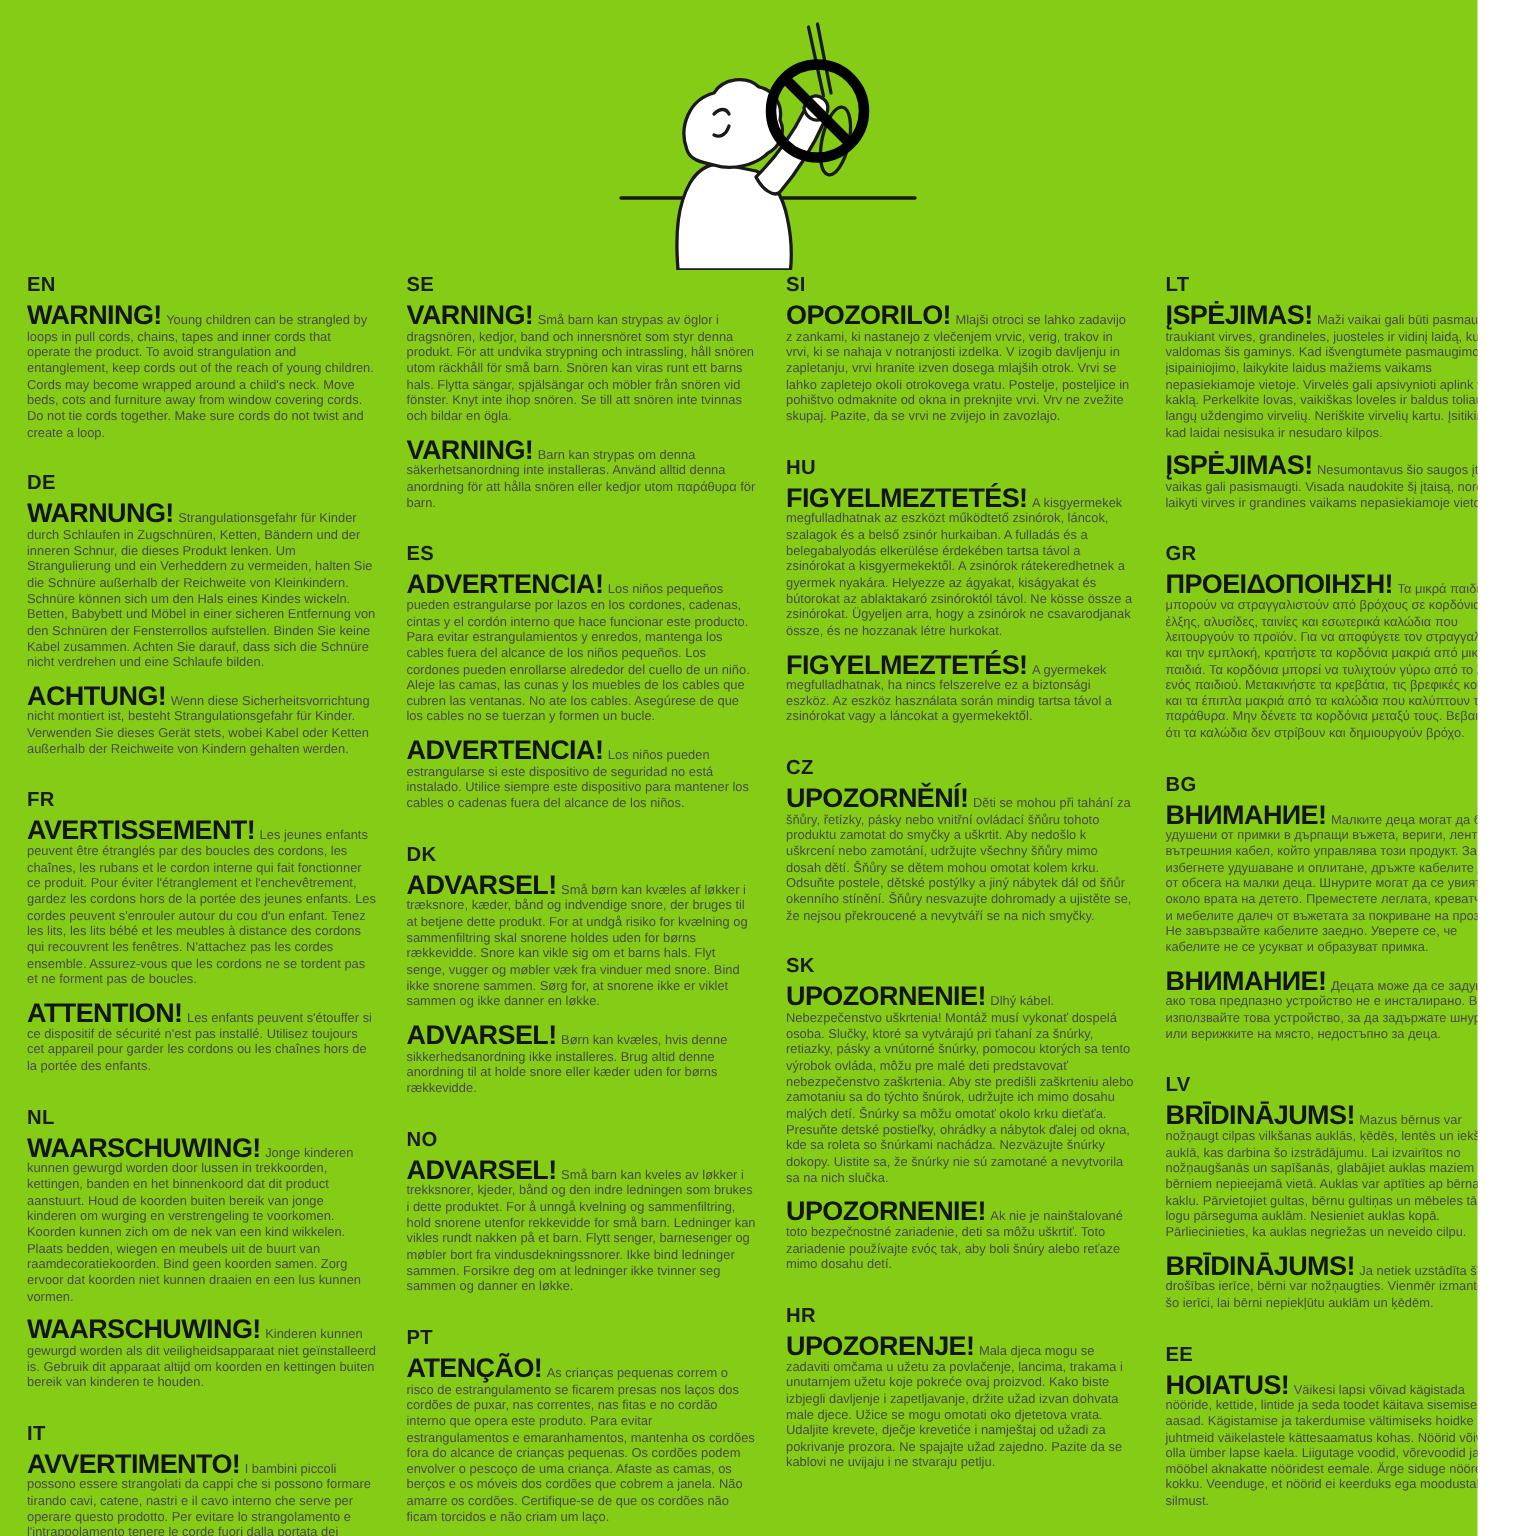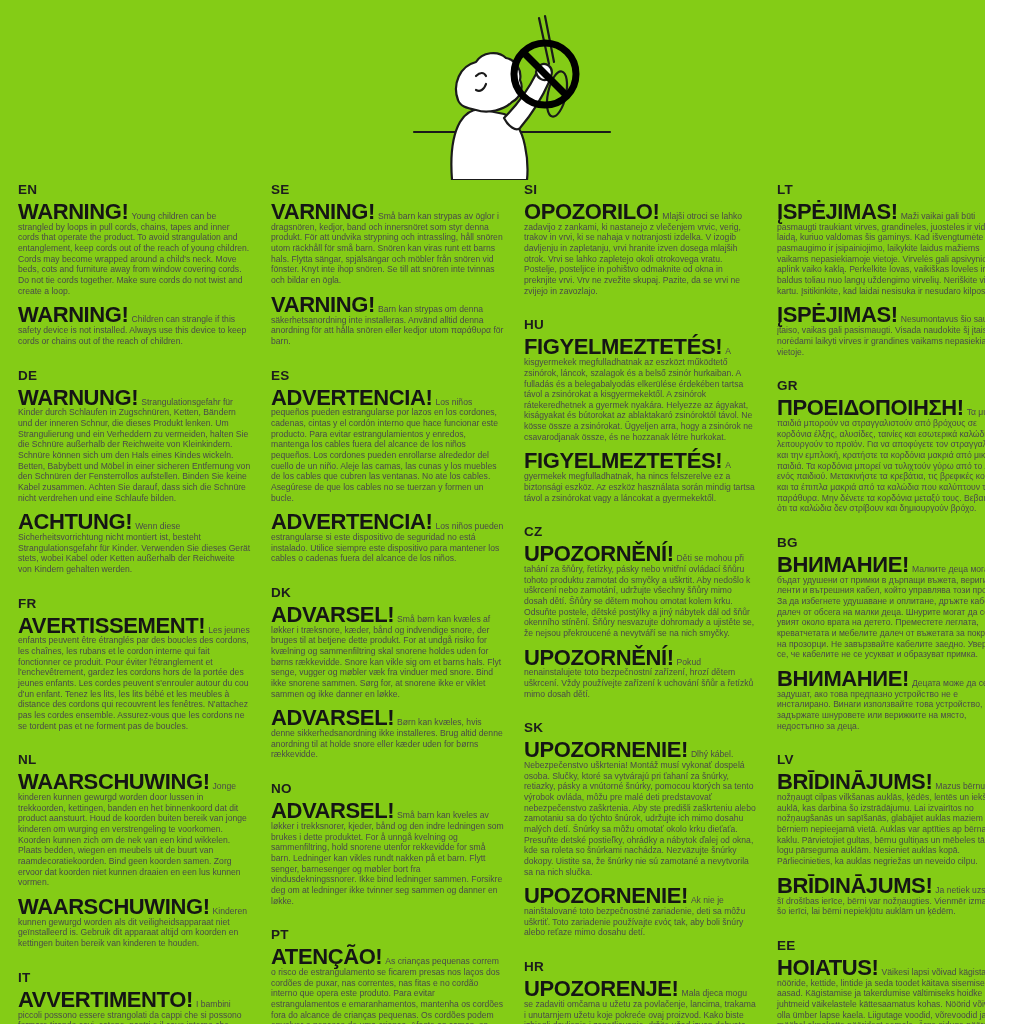--- a/index.html
+++ b/index.html
@@ -3,21 +3,21 @@
 <meta charset="utf-8">
 <style>
   html,body{margin:0;padding:0;background:#ffffff;}
   body{width:1024px;height:1024px;font-family:"Liberation Sans",sans-serif;-webkit-font-smoothing:antialiased;}
   .page{position:relative;width:985px;height:1024px;background:#84cc16;overflow:hidden;}
   .illustration{position:absolute;top:14px;left:392px;width:240px;height:166px;}
   .columns{position:absolute;top:182px;left:18px;width:992px;display:grid;grid-template-columns:repeat(4,1fr);column-gap:20px;}
   .lang-section{margin-bottom:21px;}
   .lang-code{font-size:13.5px;font-weight:700;color:#1d1d1d;margin:0 0 5px 0;letter-spacing:.2px;}
   .warning-para{margin:0 0 9px 0;font-size:8.6px;line-height:1.24;color:#4a4a4a;}
-  .headword{font-size:22px;font-weight:700;color:#151515;letter-spacing:-0.4px;line-height:.9;margin-right:3px;white-space:nowrap;}
+  .headword{font-size:18px;font-weight:700;color:#151515;letter-spacing:-0.4px;line-height:.9;margin-right:3px;white-space:nowrap;}
   .body-text{color:#4a4a4a;}
   svg .ln{stroke:#1a1a1a;stroke-width:2.2;fill:none;stroke-linecap:round;stroke-linejoin:round;}
   svg .fillwhite{fill:#ffffff;}
   svg .ban{stroke:#000;stroke-width:7;fill:none;}
 </style>
 </head>
 <body>
 
 <div class="page">
 
@@ -42,30 +42,30 @@
       <circle class="ban" cx="153" cy="60" r="31"></circle>
       <line class="ban" x1="131" y1="38" x2="175" y2="82"></line>
     </svg>
   </div>
 
   <div class="columns">
     <div class="col">
         <section class="lang-section">
           <h2 class="lang-code">EN</h2>
           <p class="warning-para"><span class="headword">WARNING!</span><span class="body-text">Young children can be strangled by loops in pull cords, chains, tapes and inner cords that operate the product. To avoid strangulation and entanglement, keep cords out of the reach of young children. Cords may become wrapped around a child's neck. Move beds, cots and furniture away from window covering cords. Do not tie cords together. Make sure cords do not twist and create a loop.</span></p>
-          <p class="warning-para"><span class="headword">WARNING!</span><span class="body-text">Children can strangle if this safety device is not installed. Always use this device to keep cords or chains out of the reach of children.</span></p>
         </section>
         <section class="lang-section">
           <h2 class="lang-code">DE</h2>
           <p class="warning-para"><span class="headword">WARNUNG!</span><span class="body-text">Strangulationsgefahr für Kinder durch Schlaufen in Zugschnüren, Ketten, Bändern und der inneren Schnur, die dieses Produkt lenken. Um Strangulierung und ein Verheddern zu vermeiden, halten Sie die Schnüre außerhalb der Reichweite von Kleinkindern. Schnüre können sich um den Hals eines Kindes wickeln. Betten, Babybett und Möbel in einer sicheren Entfernung von den Schnüren der Fensterrollos aufstellen. Binden Sie keine Kabel zusammen. Achten Sie darauf, dass sich die Schnüre nicht verdrehen und eine Schlaufe bilden.</span></p>
           <p class="warning-para"><span class="headword">ACHTUNG!</span><span class="body-text">Wenn diese Sicherheitsvorrichtung nicht montiert ist, besteht Strangulationsgefahr für Kinder. Verwenden Sie dieses Gerät stets, wobei Kabel oder Ketten außerhalb der Reichweite von Kindern gehalten werden.</span></p>
         </section>
         <section class="lang-section">
           <h2 class="lang-code">FR</h2>
           <p class="warning-para"><span class="headword">AVERTISSEMENT!</span><span class="body-text">Les jeunes enfants peuvent être étranglés par des boucles des cordons, les chaînes, les rubans et le cordon interne qui fait fonctionner ce produit. Pour éviter l'étranglement et l'enchevêtrement, gardez les cordons hors de la portée des jeunes enfants. Les cordes peuvent s'enrouler autour du cou d'un enfant. Tenez les lits, les lits bébé et les meubles à distance des cordons qui recouvrent les fenêtres. N'attachez pas les cordes ensemble. Assurez-vous que les cordons ne se tordent pas et ne forment pas de boucles.</span></p>
+          <p class="warning-para"><span class="headword">ATTENTION!</span><span class="body-text">Les enfants peuvent s'étouffer si ce dispositif de sécurité n'est pas installé. Utilisez toujours cet appareil pour garder les cordons ou les chaînes hors de la portée des enfants.</span></p>
         </section>
         <section class="lang-section">
           <h2 class="lang-code">NL</h2>
           <p class="warning-para"><span class="headword">WAARSCHUWING!</span><span class="body-text">Jonge kinderen kunnen gewurgd worden door lussen in trekkoorden, kettingen, banden en het binnenkoord dat dit product aanstuurt. Houd de koorden buiten bereik van jonge kinderen om wurging en verstrengeling te voorkomen. Koorden kunnen zich om de nek van een kind wikkelen. Plaats bedden, wiegen en meubels uit de buurt van raamdecoratiekoorden. Bind geen koorden samen. Zorg ervoor dat koorden niet kunnen draaien en een lus kunnen vormen.</span></p>
           <p class="warning-para"><span class="headword">WAARSCHUWING!</span><span class="body-text">Kinderen kunnen gewurgd worden als dit veiligheidsapparaat niet geïnstalleerd is. Gebruik dit apparaat altijd om koorden en kettingen buiten bereik van kinderen te houden.</span></p>
         </section>
         <section class="lang-section">
           <h2 class="lang-code">IT</h2>
           <p class="warning-para"><span class="headword">AVVERTIMENTO!</span><span class="body-text">I bambini piccoli possono essere strangolati da cappi che si possono formare tirando cavi, catene, nastri e il cavo interno che serve per operare questo prodotto. Per evitare lo strangolamento e l'intrappolamento tenere le corde fuori dalla portata dei bambini piccoli. I cavi possono avvolgere il collo di un bambino. Allontanare letti, culle e mobili dalle corde delle tende delle finestre. Non legare insieme i cavi. Assicurarsi che i cavi non si attorciglino formando cappi.</span></p>
         </section>
@@ -101,21 +101,20 @@
           <p class="warning-para"><span class="headword">OPOZORILO!</span><span class="body-text">Mlajši otroci se lahko zadavijo z zankami, ki nastanejo z vlečenjem vrvic, verig, trakov in vrvi, ki se nahaja v notranjosti izdelka. V izogib davljenju in zapletanju, vrvi hranite izven dosega mlajših otrok. Vrvi se lahko zapletejo okoli otrokovega vratu. Postelje, posteljice in pohištvo odmaknite od okna in preknjite vrvi. Vrv ne zvežite skupaj. Pazite, da se vrvi ne zvijejo in zavozlajo.</span></p>
         </section>
         <section class="lang-section">
           <h2 class="lang-code">HU</h2>
           <p class="warning-para"><span class="headword">FIGYELMEZTETÉS!</span><span class="body-text">A kisgyermekek megfulladhatnak az eszközt működtető zsinórok, láncok, szalagok és a belső zsinór hurkaiban. A fulladás és a belegabalyodás elkerülése érdekében tartsa távol a zsinórokat a kisgyermekektől. A zsinórok rátekeredhetnek a gyermek nyakára. Helyezze az ágyakat, kiságyakat és bútorokat az ablaktakaró zsinóroktól távol. Ne kösse össze a zsinórokat. Ügyeljen arra, hogy a zsinórok ne csavarodjanak össze, és ne hozzanak létre hurkokat.</span></p>
           <p class="warning-para"><span class="headword">FIGYELMEZTETÉS!</span><span class="body-text">A gyermekek megfulladhatnak, ha nincs felszerelve ez a biztonsági eszköz. Az eszköz használata során mindig tartsa távol a zsinórokat vagy a láncokat a gyermekektől.</span></p>
         </section>
         <section class="lang-section">
           <h2 class="lang-code">CZ</h2>
           <p class="warning-para"><span class="headword">UPOZORNĚNÍ!</span><span class="body-text">Děti se mohou při tahání za šňůry, řetízky, pásky nebo vnitřní ovládací šňůru tohoto produktu zamotat do smyčky a uškrtit. Aby nedošlo k uškrcení nebo zamotání, udržujte všechny šňůry mimo dosah dětí. Šňůry se dětem mohou omotat kolem krku. Odsuňte postele, dětské postýlky a jiný nábytek dál od šňůr okenního stínění. Šňůry nesvazujte dohromady a ujistěte se, že nejsou překroucené a nevytváří se na nich smyčky.</span></p>
-          <p class="warning-para"><span class="headword">UPOZORNĚNÍ!</span><span class="body-text">Pokud nenainstalujete toto bezpečnostní zařízení, hrozí dětem uškrcení. Vždy používejte zařízení k uchování šňůr a řetízků mimo dosah dětí.</span></p>
         </section>
         <section class="lang-section">
           <h2 class="lang-code">SK</h2>
           <p class="warning-para"><span class="headword">UPOZORNENIE!</span><span class="body-text">Dlhý kábel. Nebezpečenstvo uškrtenia! Montáž musí vykonať dospelá osoba. Slučky, ktoré sa vytvárajú pri ťahaní za šnúrky, retiazky, pásky a vnútorné šnúrky, pomocou ktorých sa tento výrobok ovláda, môžu pre malé deti predstavovať nebezpečenstvo zaškrtenia. Aby ste predišli zaškrteniu alebo zamotaniu sa do týchto šnúrok, udržujte ich mimo dosahu malých detí. Šnúrky sa môžu omotať okolo krku dieťaťa. Presuňte detské postieľky, ohrádky a nábytok ďalej od okna, kde sa roleta so šnúrkami nachádza. Nezväzujte šnúrky dokopy. Uistite sa, že šnúrky nie sú zamotané a nevytvorila sa na nich slučka.</span></p>
           <p class="warning-para"><span class="headword">UPOZORNENIE!</span><span class="body-text">Ak nie je nainštalované toto bezpečnostné zariadenie, deti sa môžu uškrtiť. Toto zariadenie používajte ενός tak, aby boli šnúry alebo reťaze mimo dosahu detí.</span></p>
         </section>
         <section class="lang-section">
           <h2 class="lang-code">HR</h2>
           <p class="warning-para"><span class="headword">UPOZORENJE!</span><span class="body-text">Mala djeca mogu se zadaviti omčama u užetu za povlačenje, lancima, trakama i unutarnjem užetu koje pokreće ovaj proizvod. Kako biste izbjegli davljenje i zapetljavanje, držite užad izvan dohvata male djece. Užice se mogu omotati oko djetetova vrata. Udaljite krevete, dječje krevetiće i namještaj od užadi za pokrivanje prozora. Ne spajajte užad zajedno. Pazite da se kablovi ne uvijaju i ne stvaraju petlju.</span></p>
         </section>

